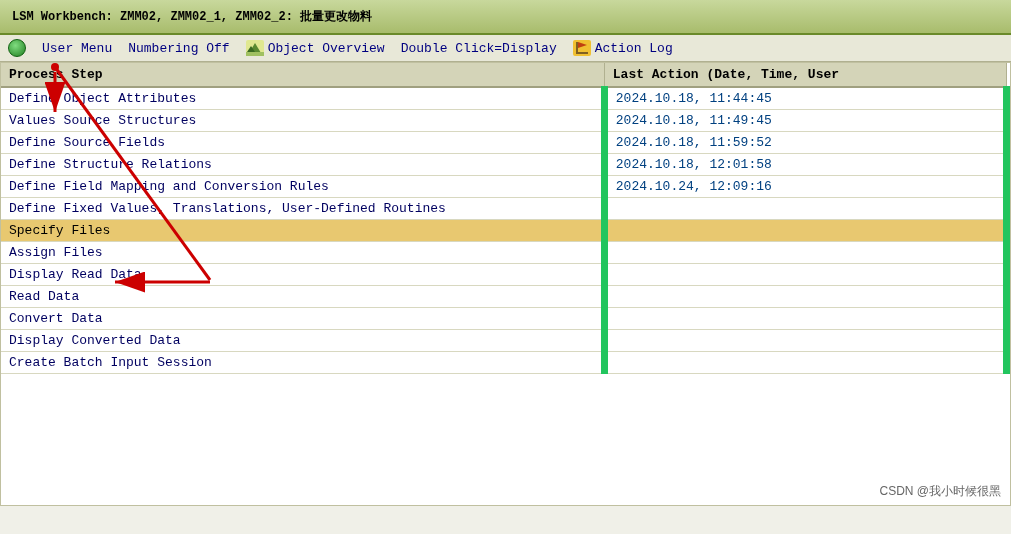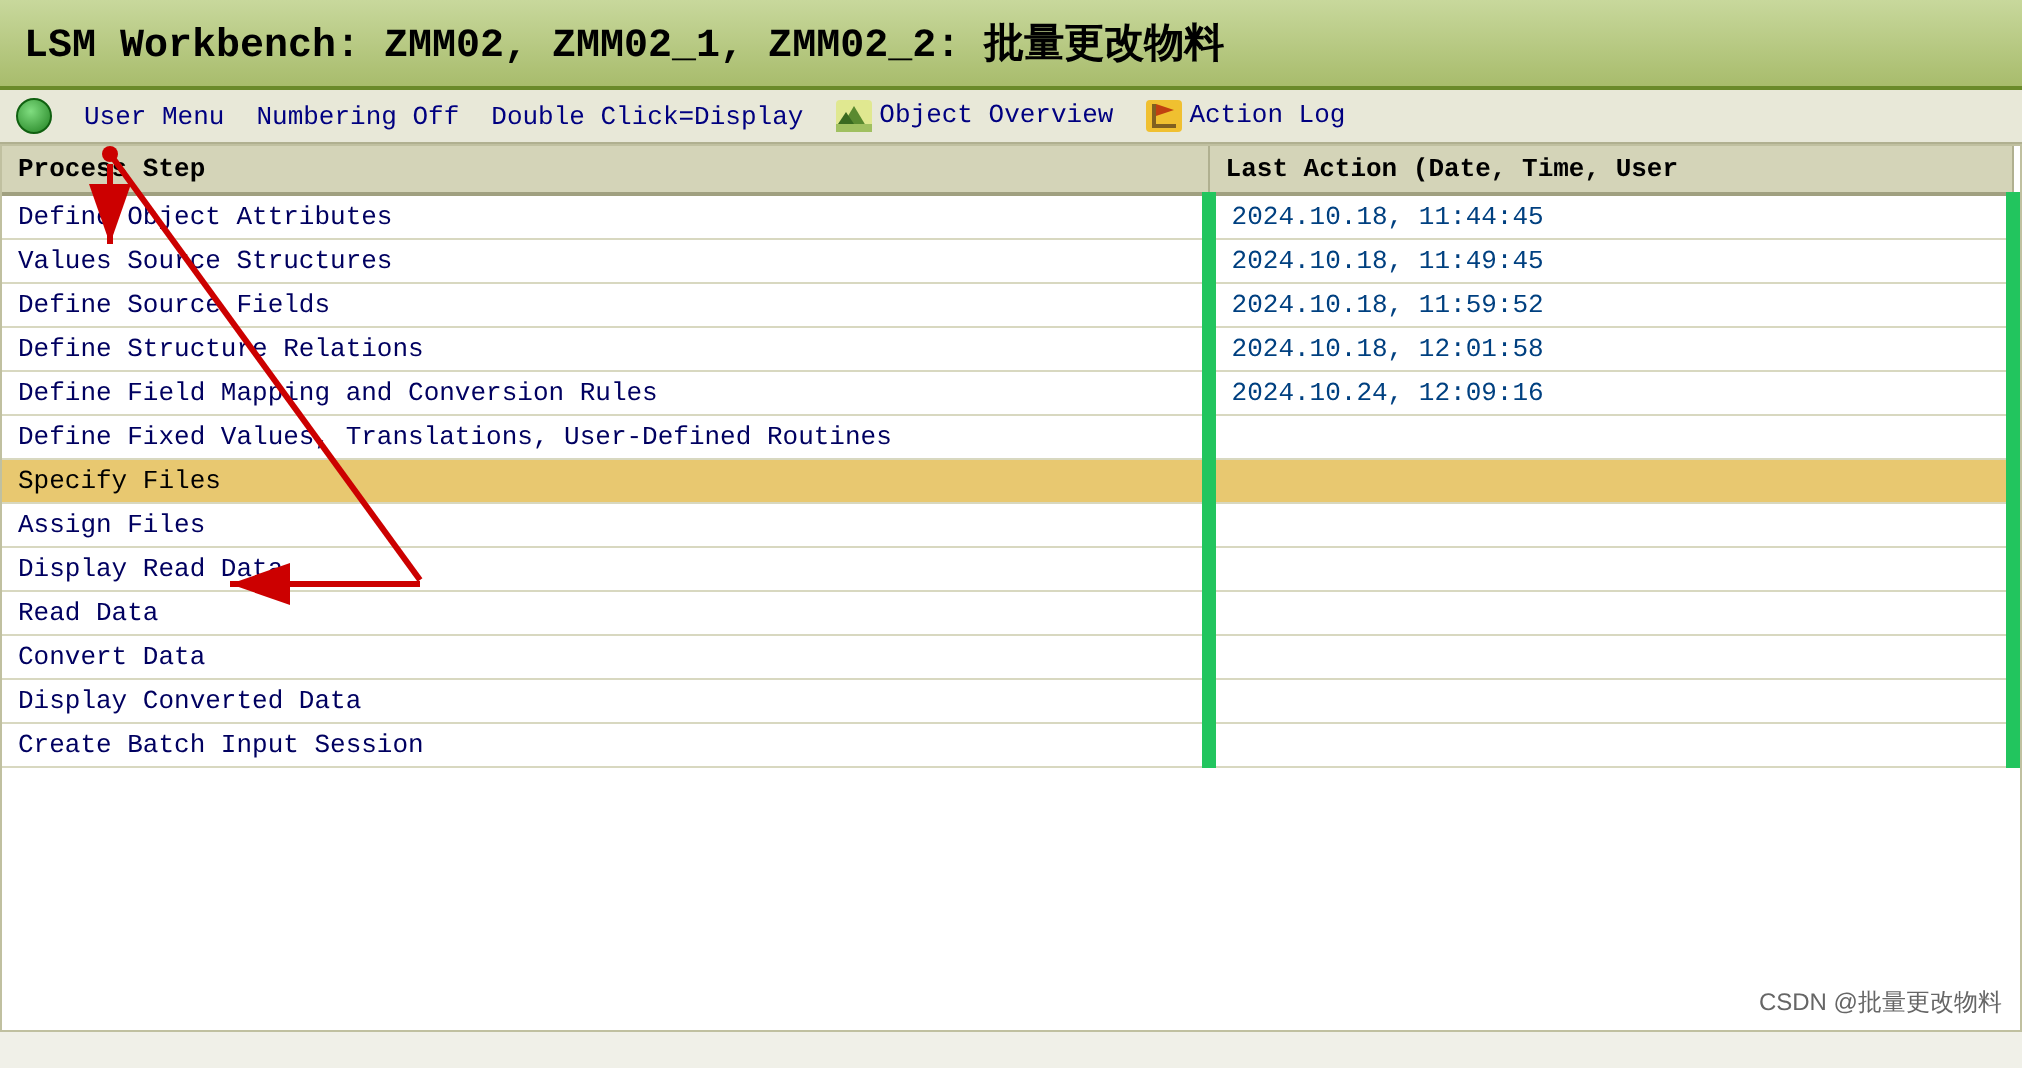--- a/index.html
+++ b/index.html
@@ -9,21 +9,21 @@
       background: #f0f0e8;
       width: 1011px;
       height: 534px;
       overflow: hidden;
     }
 
     
     .title-bar {
       background: linear-gradient(to bottom, #c8d89c, #a8bc6c);
       padding: 8px 12px;
-      font-size: 20px;
+      font-size: 12px;
       font-weight: bold;
       color: #000;
       border-bottom: 2px solid #6a8a2a;
     }
 
     
     .menu-bar {
       background: #e8e8d8;
       padding: 4px 8px;
       display: flex;
@@ -31,21 +31,21 @@
       gap: 16px;
       border-bottom: 1px solid #b0b090;
       position: relative;
     }
 
     .menu-item {
       cursor: pointer;
       color: #000080;
       white-space: nowrap;
       display: flex;
-      align-items: flex-start;
+      align-items: center;
       gap: 4px;
     }
 
     
     .icon-circle {
       width: 18px;
       height: 18px;
       border-radius: 50%;
       background: radial-gradient(circle at 40% 35%, #80dd80, #208020);
       border: 1px solid #106010;
@@ -151,31 +151,31 @@
 
   <div class="icon-circle"></div>
 
   <div class="menu-item">
     <span>User Menu</span>
   </div>
   <div class="menu-item">
     <span>Numbering Off</span>
   </div>
   <div class="menu-item">
-    <span>Double Click=Display</span>
-  </div>
-  <div class="menu-item">
 
     <svg width="18" height="16" viewBox="0 0 18 16">
       <rect x="0" y="0" width="18" height="16" rx="2" fill="#e0e890"></rect>
       <polygon points="9,3 15,13 3,13" fill="#5a8a30"></polygon>
       <polygon points="5,6 9,12 1,12" fill="#3a6a20"></polygon>
       <rect x="0" y="12" width="18" height="4" fill="#a0c060"></rect>
     </svg>
     <span>Object Overview</span>
+  </div>
+  <div class="menu-item">
+    <span>Double Click=Display</span>
   </div>
   <div class="menu-item">
 
     <svg width="18" height="16" viewBox="0 0 18 16">
       <rect x="0" y="0" width="18" height="16" rx="2" fill="#f0c030"></rect>
       <rect x="3" y="2" width="2" height="12" fill="#806020"></rect>
       <polygon points="5,2 14,5 5,8" fill="#c04010"></polygon>
       <rect x="3" y="12" width="12" height="2" fill="#806020"></rect>
     </svg>
     <span>Action Log</span>
@@ -258,14 +258,14 @@
             <td></td>
           </tr>
           <tr>
             <td>Create Batch Input Session</td>
             <td></td>
           </tr>
         </tbody>
     </table>
   </div>
 
-  <div class="watermark">CSDN @批量更改物料</div>
+  <div class="watermark">CSDN @我小时候很黑</div>
 </div>
 
 </body></html>

